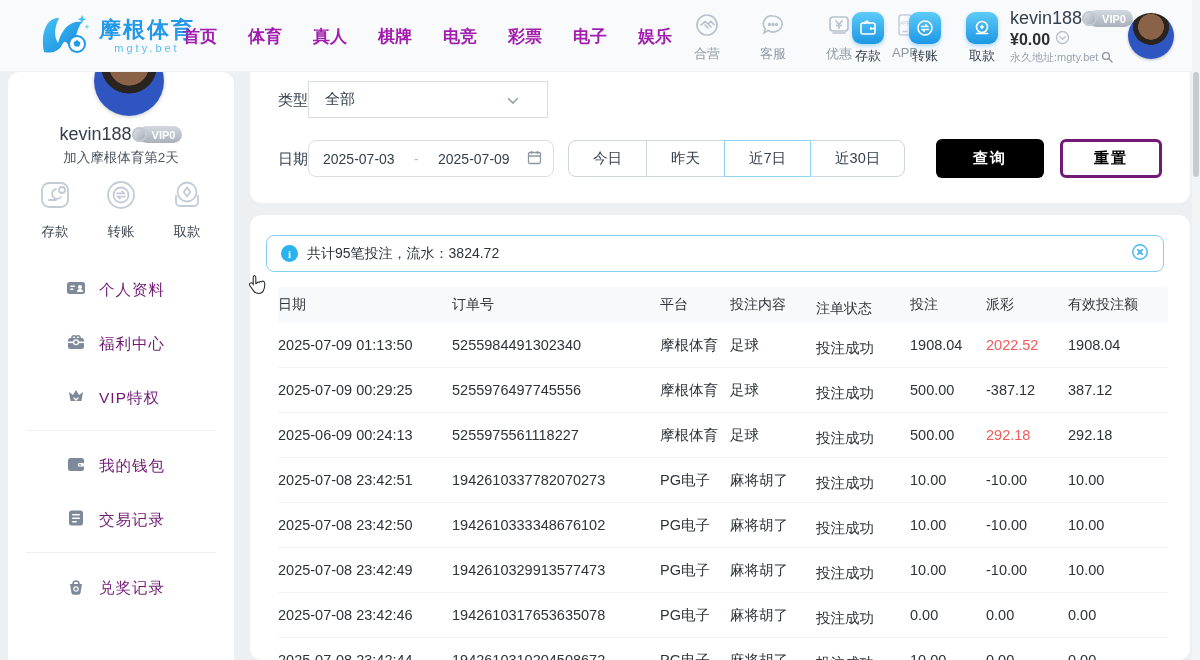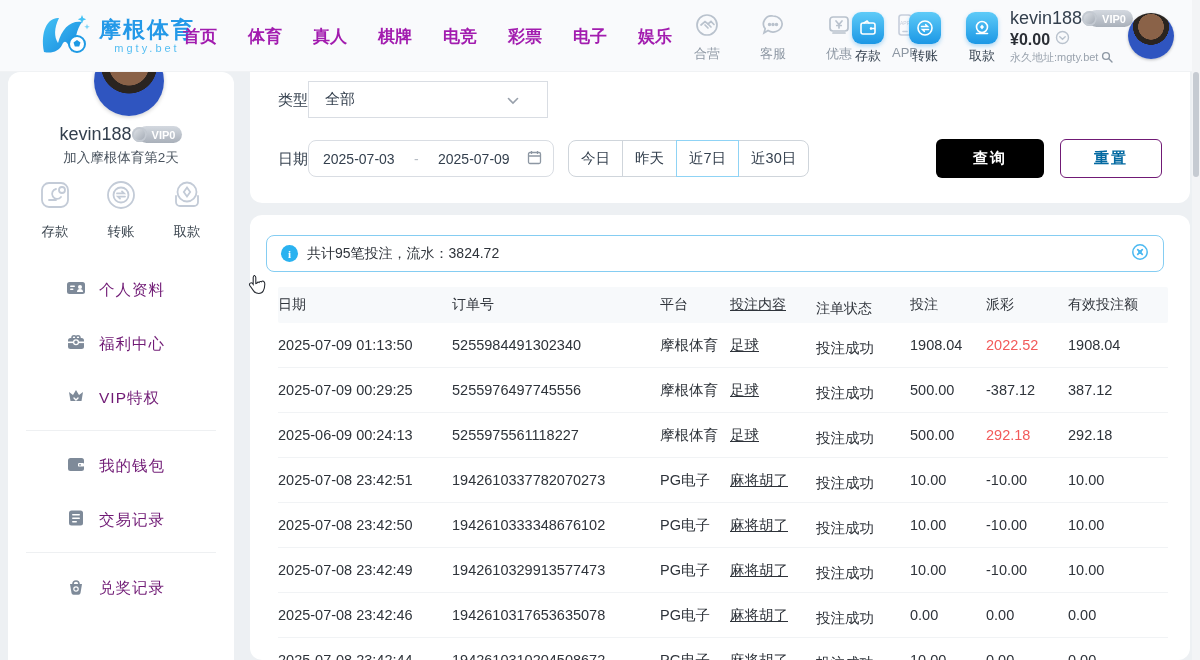--- a/index.html
+++ b/index.html
@@ -66,47 +66,47 @@
   .f-label { position:absolute; font-size:15px; color:#333f4d; }
   .select-box { position:absolute; left:58px; top:9px; width:240px; height:37px; border:1px solid #d9dde3;
     border-radius:0; background:#fff; display:flex; align-items:center; padding:0 28px 0 16px; cursor:pointer; }
   .select-box .val { flex:1; font-size:15px; color:#333f4d; }
   .date-box { position:absolute; left:58px; top:68px; width:246px; height:37px; border:1px solid #d9dde3;
     border-radius:8px; background:#fff; display:flex; align-items:center; justify-content:space-between;
     padding:0 11px 0 14px; cursor:pointer; font-size:14px; color:#333f4d; }
   .date-sep { color:#b7bdc5; padding:0 2px; }
   .quick-group { position:absolute; left:318px; top:68px; display:flex; }
   .quick-btn { min-width:54px; height:37px; border:1px solid #cfd5db; background:#fff; font-size:14.5px;
-    color:#333f4d; padding:0 12px; margin-left:-1px; cursor:pointer; position:relative;
+    color:#333f4d; padding:0 24px; margin-left:-1px; cursor:pointer; position:relative;
     font-family:inherit; }
   .quick-btn:first-child { border-radius:8px 0 0 8px; margin-left:0; }
   .quick-btn:last-child { border-radius:0 8px 8px 0; }
   .quick-btn.sel { border-color:#8fd3f5; z-index:2; }
   .btn-search { position:absolute; left:686px; top:67px; width:108px; height:39px; border:none; border-radius:6px;
     background:#000000; color:#fff; font-size:15px; font-weight:bold; letter-spacing:2px; cursor:pointer;
     font-family:inherit; }
-  .btn-reset { position:absolute; left:810px; top:67px; width:102px; height:39px; border:1px solid #701a75;
-    border-radius:6px; background:#fff; color:#0369a1; font-size:15px; font-weight:bold; letter-spacing:2px;
+  .btn-reset { position:absolute; left:810px; top:67px; width:102px; height:39px; border:3px solid #701a75;
+    border-radius:6px; background:#fff; color:#000000; font-size:15px; font-weight:bold; letter-spacing:2px;
     cursor:pointer; font-family:inherit; }
 
   
   .records-card { position:absolute; left:250px; top:215px; width:940px; height:445px; background:#fff;
     border-radius:12px; overflow:hidden; }
   .summary-bar { position:absolute; left:16px; top:20px; width:898px; height:37px; border:1px solid #85cdf2;
     border-radius:8px; display:flex; align-items:center; padding:0 14px; gap:9px; background:#fff; }
   .summary-text { flex:1; font-size:14px; color:#2e333a; }
   .info-dot { width:17px; height:17px; border-radius:50%; background:#2ab2f0; color:#fff; font-size:11px;
     font-weight:bold; display:flex; align-items:center; justify-content:center; font-family:"Liberation Serif",serif; }
 
   .table { position:absolute; left:28px; top:72px; width:890px; }
   .tr { display:flex; height:45px; align-items:center; border-bottom:1px solid #f1f3f5; }
   .thead { height:36px; background:#f7f9fb; border-bottom:none; border-radius:2px; }
   .td { font-size:14.5px; color:#2e333a; padding-right:8px; white-space:nowrap; overflow:hidden; }
   .thead .td { font-size:14px; color:#30353c; }
-  .c0{width:174px;} .c1{width:208px;} .c2{width:70px;} .c3{width:86px;text-decoration:underline;}
+  .c0{width:174px;} .c1{width:208px;} .c2{width:70px;} .c3{width:86px;}
   .c4{width:94px;margin-top:7px;} .c5{width:76px;} .c6{width:82px;} .c7{width:100px;}
   .red { color:#f25a5a; }
 
   
   .scrollbar { position:absolute; right:0; top:0; width:8px; height:660px; background:#f3f4f6; z-index:30; }
   .scroll-thumb { position:absolute; right:1px; top:72px; width:6px; height:105px; border-radius:3px; background:#c6cbd2; }
 
   .cursor { position:absolute; left:247px; top:274px; z-index:40; pointer-events:none; }
 </style>
 </head>

